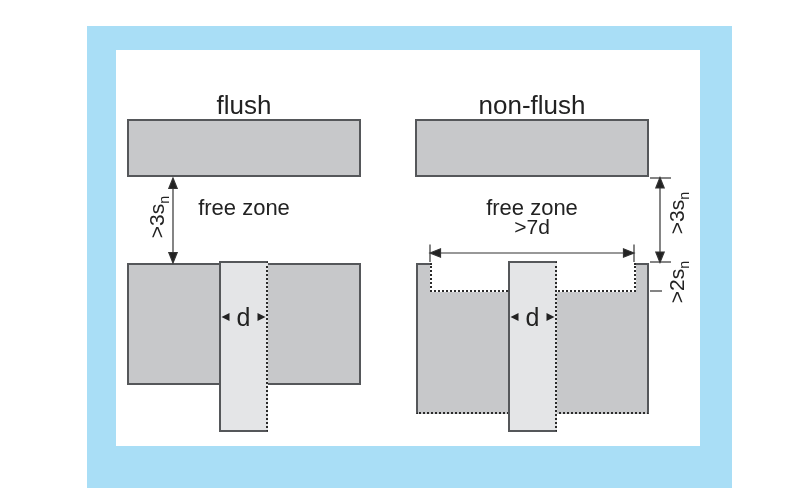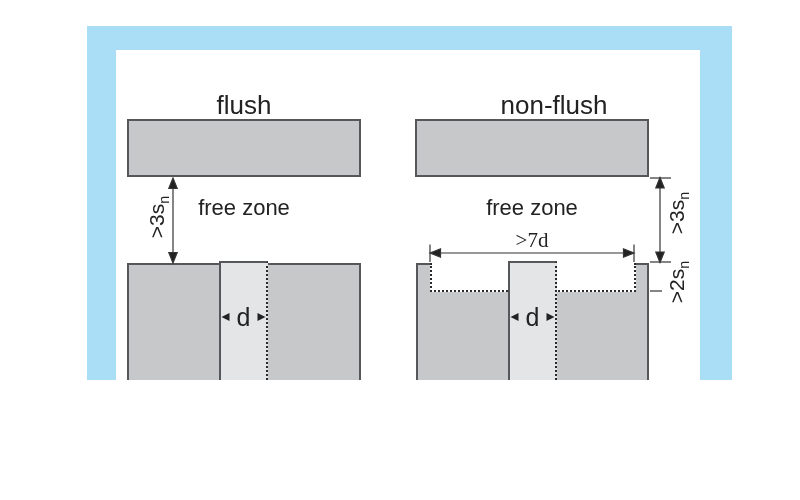--- a/index.html
+++ b/index.html
@@ -1,19 +1,19 @@
 <!DOCTYPE html>
 <html style="--frame_blue: #a9def6; --metal_gray: #c7c8ca; --sensor_gray: #e4e5e7; --edge_gray: #55575a; --dotted_dark: #2a2a2a; --line_dark: #333333; --text_dark: #222222;"><head>
 <meta charset="utf-8">
 <style>
   * { margin:0; padding:0; box-sizing:border-box; }
   html,body { background:#ffffff; }
   body { font-family:"Liberation Sans", sans-serif; }
 
-  #root { position:relative; width:800px; height:380px; background:#ffffff; overflow:hidden; color:var(--text_dark,#222); }
+  #root { position:relative; width:800px; height:500px; background:#ffffff; overflow:hidden; color:var(--text_dark,#222); }
 
   .frame  { position:absolute; left:87px; top:26px; width:645px; height:462px; background:var(--frame_blue,#a9def6); }
   .canvas { position:absolute; left:116px; top:50px; width:584px; height:396px; background:#ffffff; z-index:0; }
 
   .part   { position:absolute; background:var(--metal_gray,#c7c8ca); border:2px solid var(--edge_gray,#55575a); }
   .plate  { z-index:1; }
   .block  { z-index:1; }
   .recess { position:absolute; background:#ffffff; border:2px dotted var(--dotted_dark,#2a2a2a); border-top:none; z-index:2; }
   .sensor { position:absolute; background:var(--sensor_gray,#e4e5e7); border:2px solid var(--edge_gray,#55575a);
             border-right:2px dotted var(--dotted_dark,#2a2a2a); z-index:3; }
@@ -80,42 +80,42 @@
 
     <g fill="#222" stroke="none">
       <polygon points="510.5,317 518.5,313 518.5,321"></polygon>
       <polygon points="554.5,317 546.5,313 546.5,321"></polygon>
     </g>
   </svg>
 
   <div class="lbl title" style="left:127px; top:92px; width:234px;">
     <span>flush</span>
   </div>
-  <div class="lbl title" style="left:437px; top:92px; width:234px;">
+  <div class="lbl title" style="left:415px; top:92px; width:234px;">
     <span>non-flush</span>
   </div>
 
   <div class="lbl fz" style="left:127px; top:195px; width:234px;">
     <span>free zone</span>
   </div>
   <div class="lbl fz" style="left:415px; top:195px; width:234px;">
     <span>free zone</span>
   </div>
 
   <div class="lbl rot" style="left:97px; top:205px;">
     <span>&gt;3s</span><sub>n</sub>
   </div>
   <div class="lbl rot" style="left:617px; top:201px;">
     <span>&gt;3s</span><sub>n</sub>
   </div>
   <div class="lbl rot" style="left:617px; top:270px;">
     <span>&gt;2s</span><sub>n</sub>
   </div>
 
-  <div class="lbl dim" style="left:415px; top:229px; width:234px;font-family:Liberation Serif, serif;">
+  <div class="lbl dim" style="left:415px; top:216px; width:234px;">
     <span>&gt;7d</span>
   </div>
 
   <div class="lbl dlabel" style="left:219px; top:304px; width:49px;">
     <span>d</span>
   </div>
   <div class="lbl dlabel" style="left:508px; top:304px; width:49px;">
     <span>d</span>
   </div>
 

